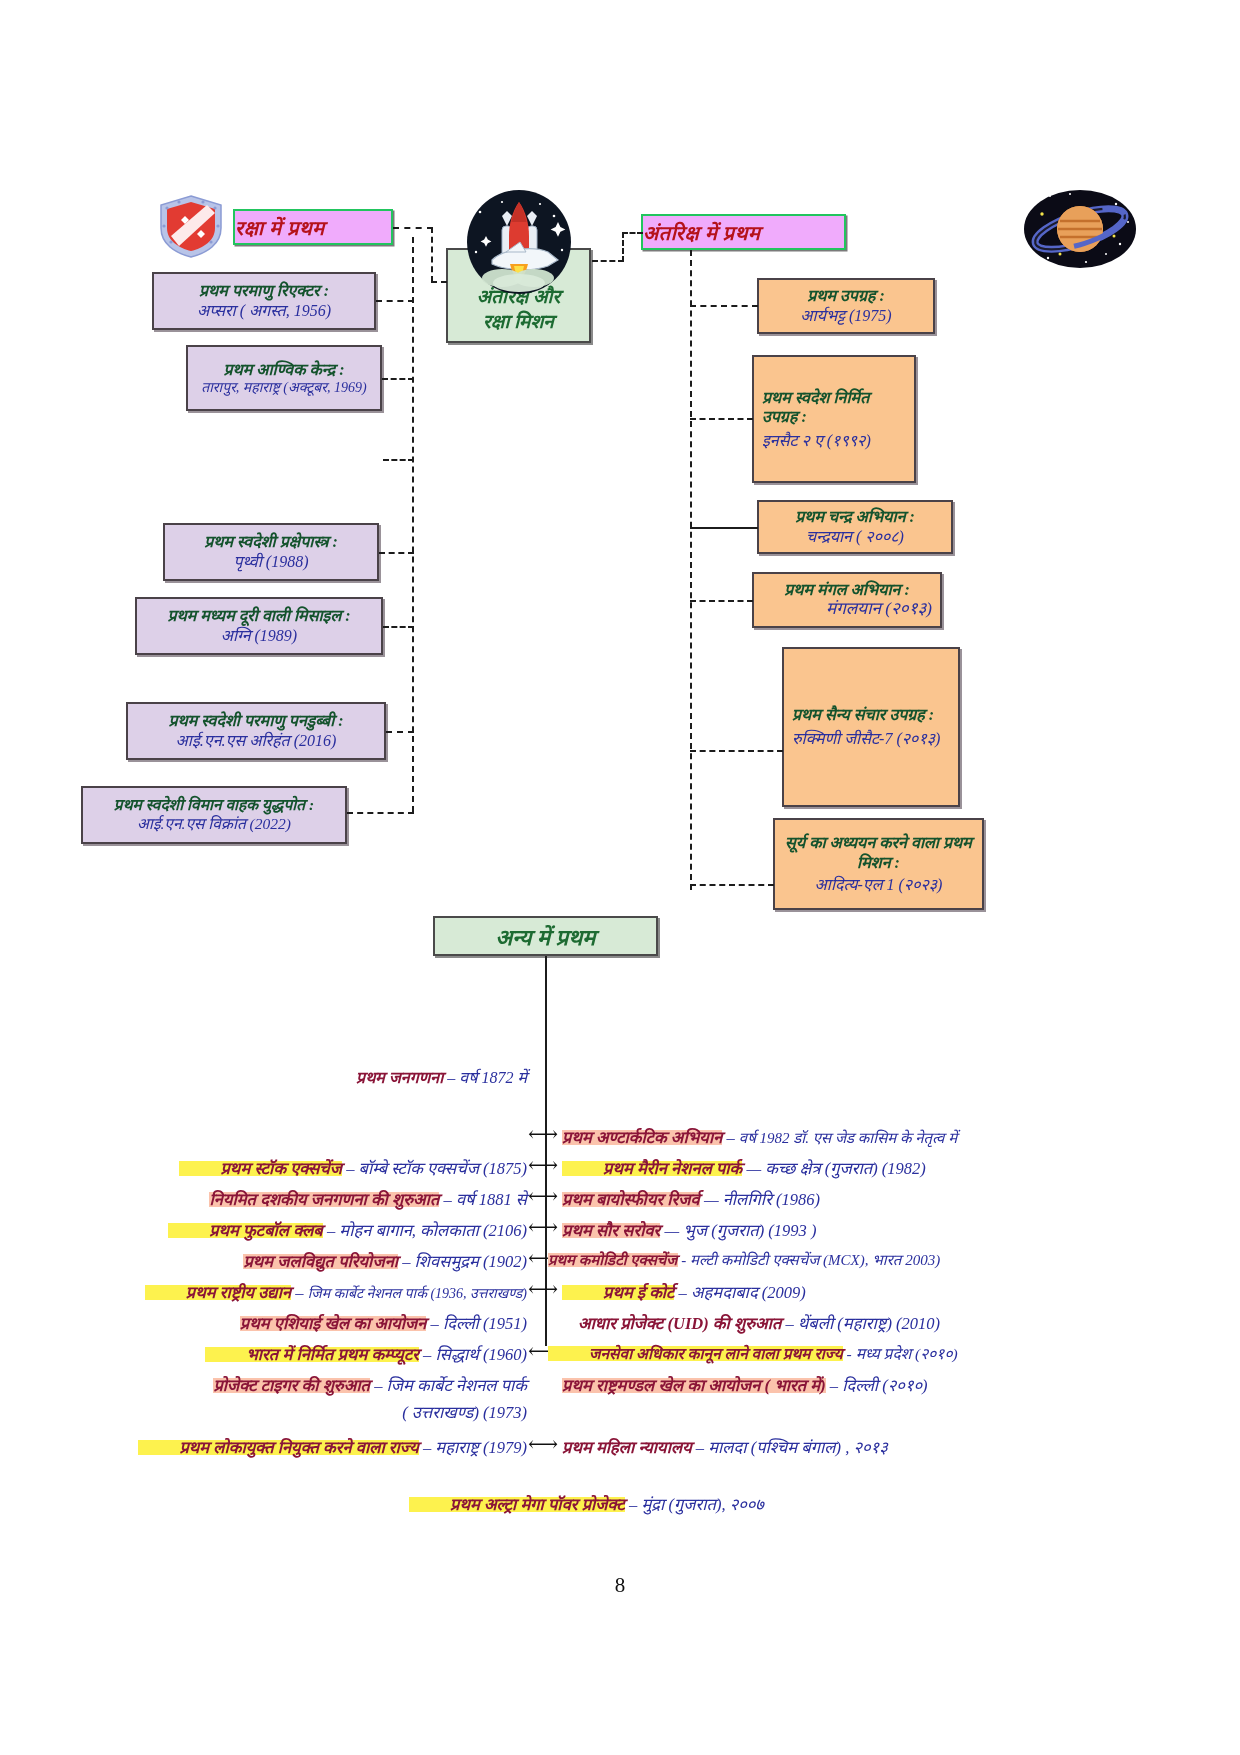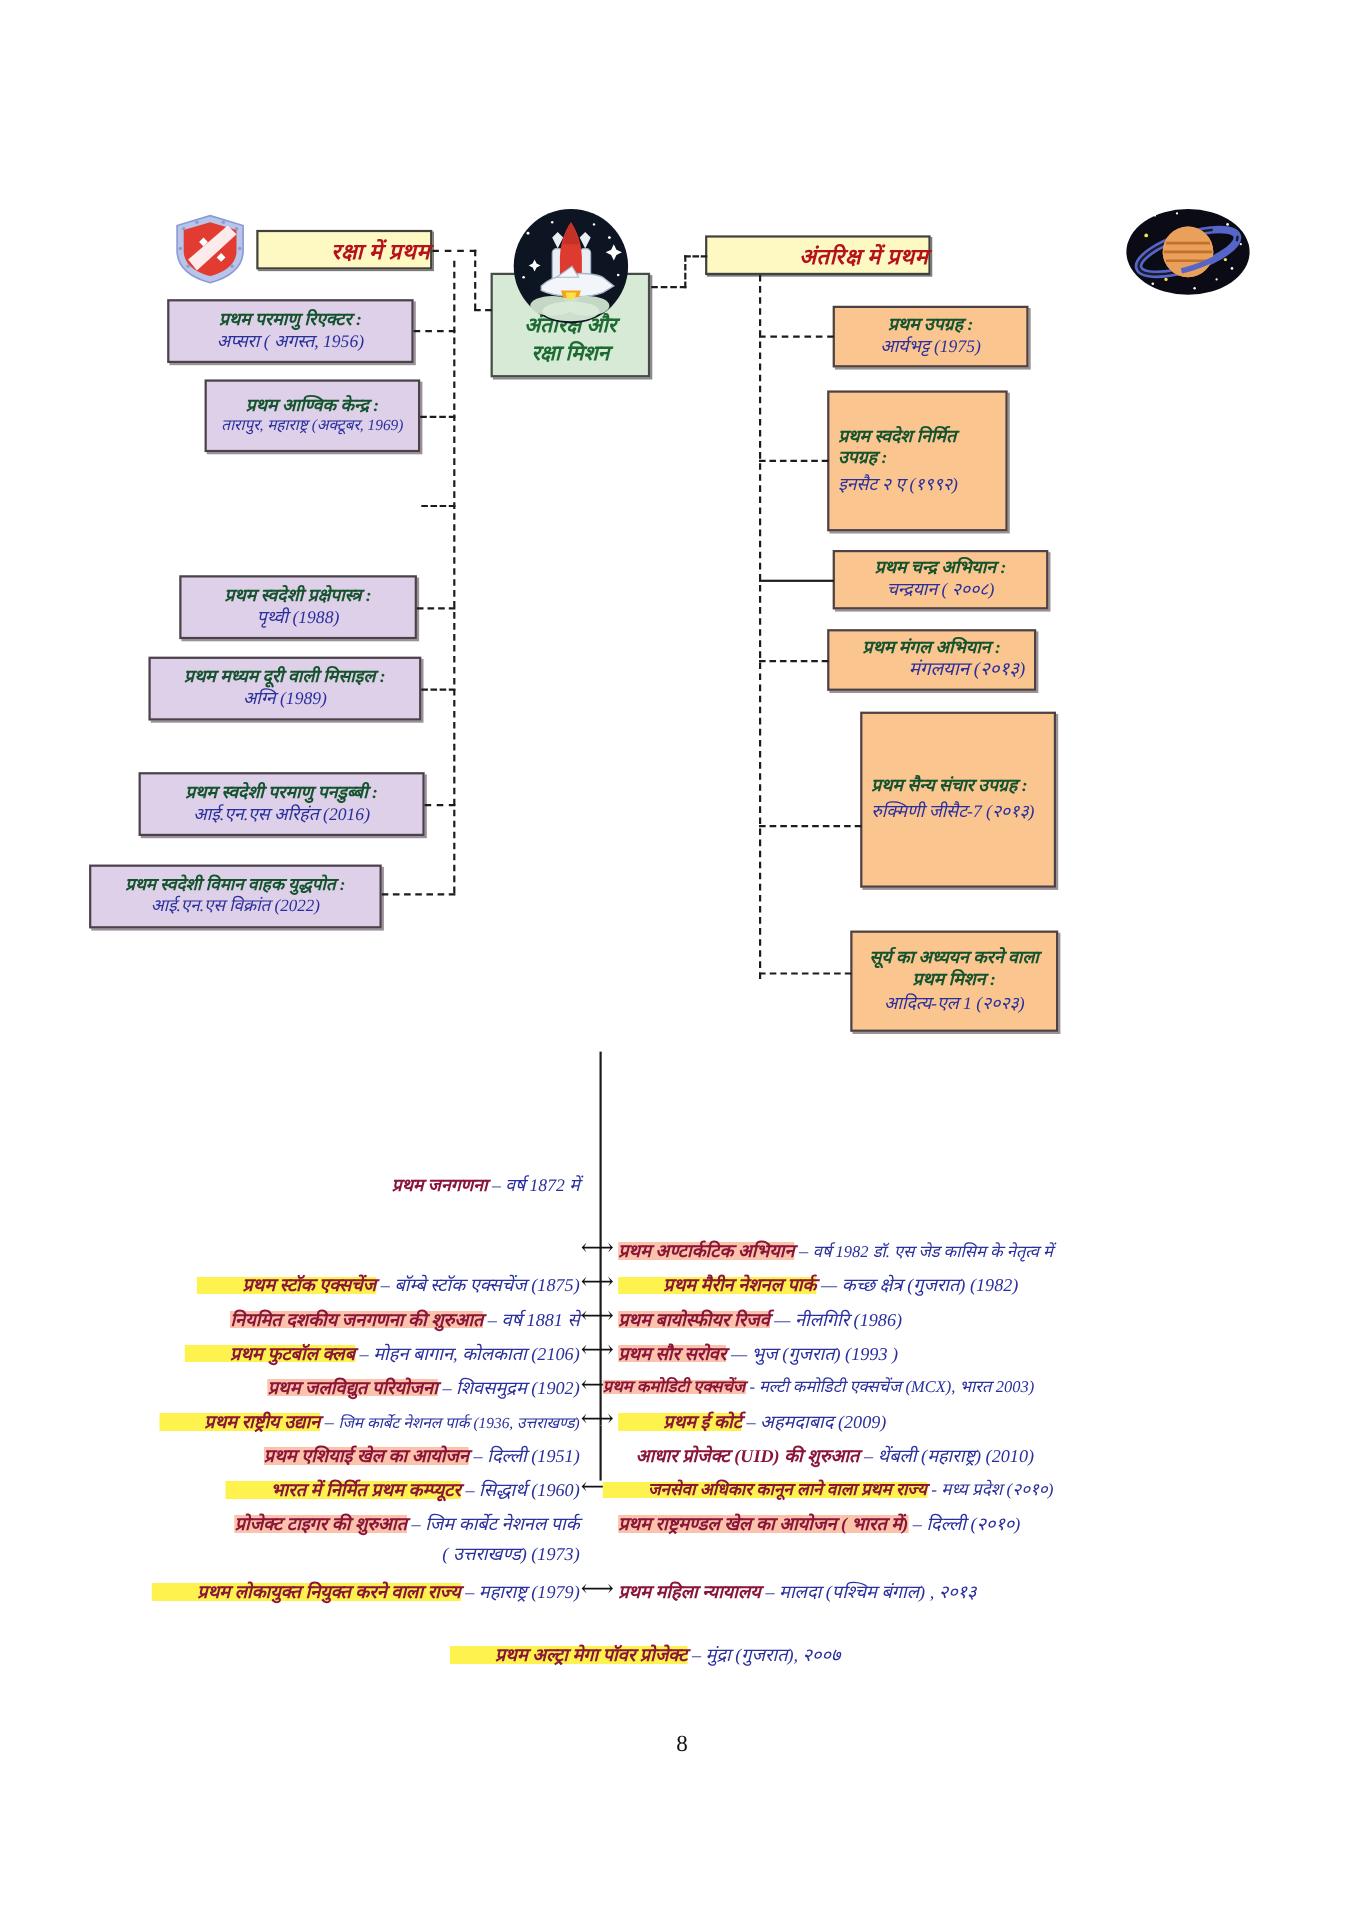--- a/index.html
+++ b/index.html
@@ -8,23 +8,23 @@
     font-family:"Liberation Serif","DejaVu Serif",serif;
     overflow:hidden;
   }
   .page{position:absolute;inset:0;background:#ffffff;}
 
   
   .node{position:absolute;box-sizing:border-box;}
 
   
   .banner{
-    background:#fef9c3;border:2px solid #404040;
+    background:#f0abfc;border:2px solid #22c55e;
     color:#b5121b;font-style:italic;font-weight:bold;
-    display:flex;align-items:center;justify-content:flex-end;
+    display:flex;align-items:center;justify-content:flex-start;
     letter-spacing:.5px;
     box-shadow:1.5px 1.5px 0 #7a7a7a;
   }
   .center-node{
     background:#d7ead6;border:2px solid #4a4a4a;
     color:#1d6b32;font-style:italic;font-weight:bold;
     display:flex;flex-direction:column;align-items:center;justify-content:flex-end;
     text-align:center;line-height:1.35;padding-bottom:6px;
     box-shadow:2px 2px 0 #8a8a8a;
   }
@@ -258,26 +258,29 @@
     <div class="val ta-c" style="font-size:17px;text-align:right;">मंगलयान (२०१३)</div>
   </div>
   <div class="hline" style="left:690px;top:600px;width:63px;"></div>
 
   <div class="node fbox orange" style="left:782px;top:647px;width:178px;height:160px;">
     <div class="ttl ta-l" style="font-size:16px;line-height:1.5;">प्रथम सैन्य संचार उपग्रह :</div>
     <div class="val ta-l" style="font-size:16px;line-height:1.5;">रुक्मिणी जीसैट-7 (२०१३)</div>
   </div>
   <div class="hline" style="left:690px;top:750px;width:93px;"></div>
 
-  <div class="node fbox orange" style="left:773px;top:846px;width:189px;height:92px;">
+  <div class="node fbox orange" style="left:773px;top:818px;width:211px;height:92px;">
     <div class="ttl ta-c" style="font-size:16px;">सूर्य का अध्ययन करने वाला प्रथम मिशन :</div>
     <div class="val ta-c" style="font-size:16px;padding-top:3px;">आदित्य-एल 1 (२०२३)</div>
   </div>
   <div class="hline" style="left:690px;top:884px;width:84px;"></div>
 
+  <div class="node green-banner" style="left:433px;top:916px;width:225px;height:40px;font-size:22px;">
+    <span>अन्य में प्रथम</span>
+  </div>
 
   <div class="spine" style="left:545px;top:956px;height:340px;"></div>
   <div class="spine" style="left:545px;top:1296px;height:50px;"></div>
 
   <div class="lcol" style="right:713px;top:1066px;font-size:16px;">
     <span class="k">प्रथम जनगणना</span>
     <span class="v">–</span>
     <span class="v">वर्ष 1872 में</span>
   </div>
 

